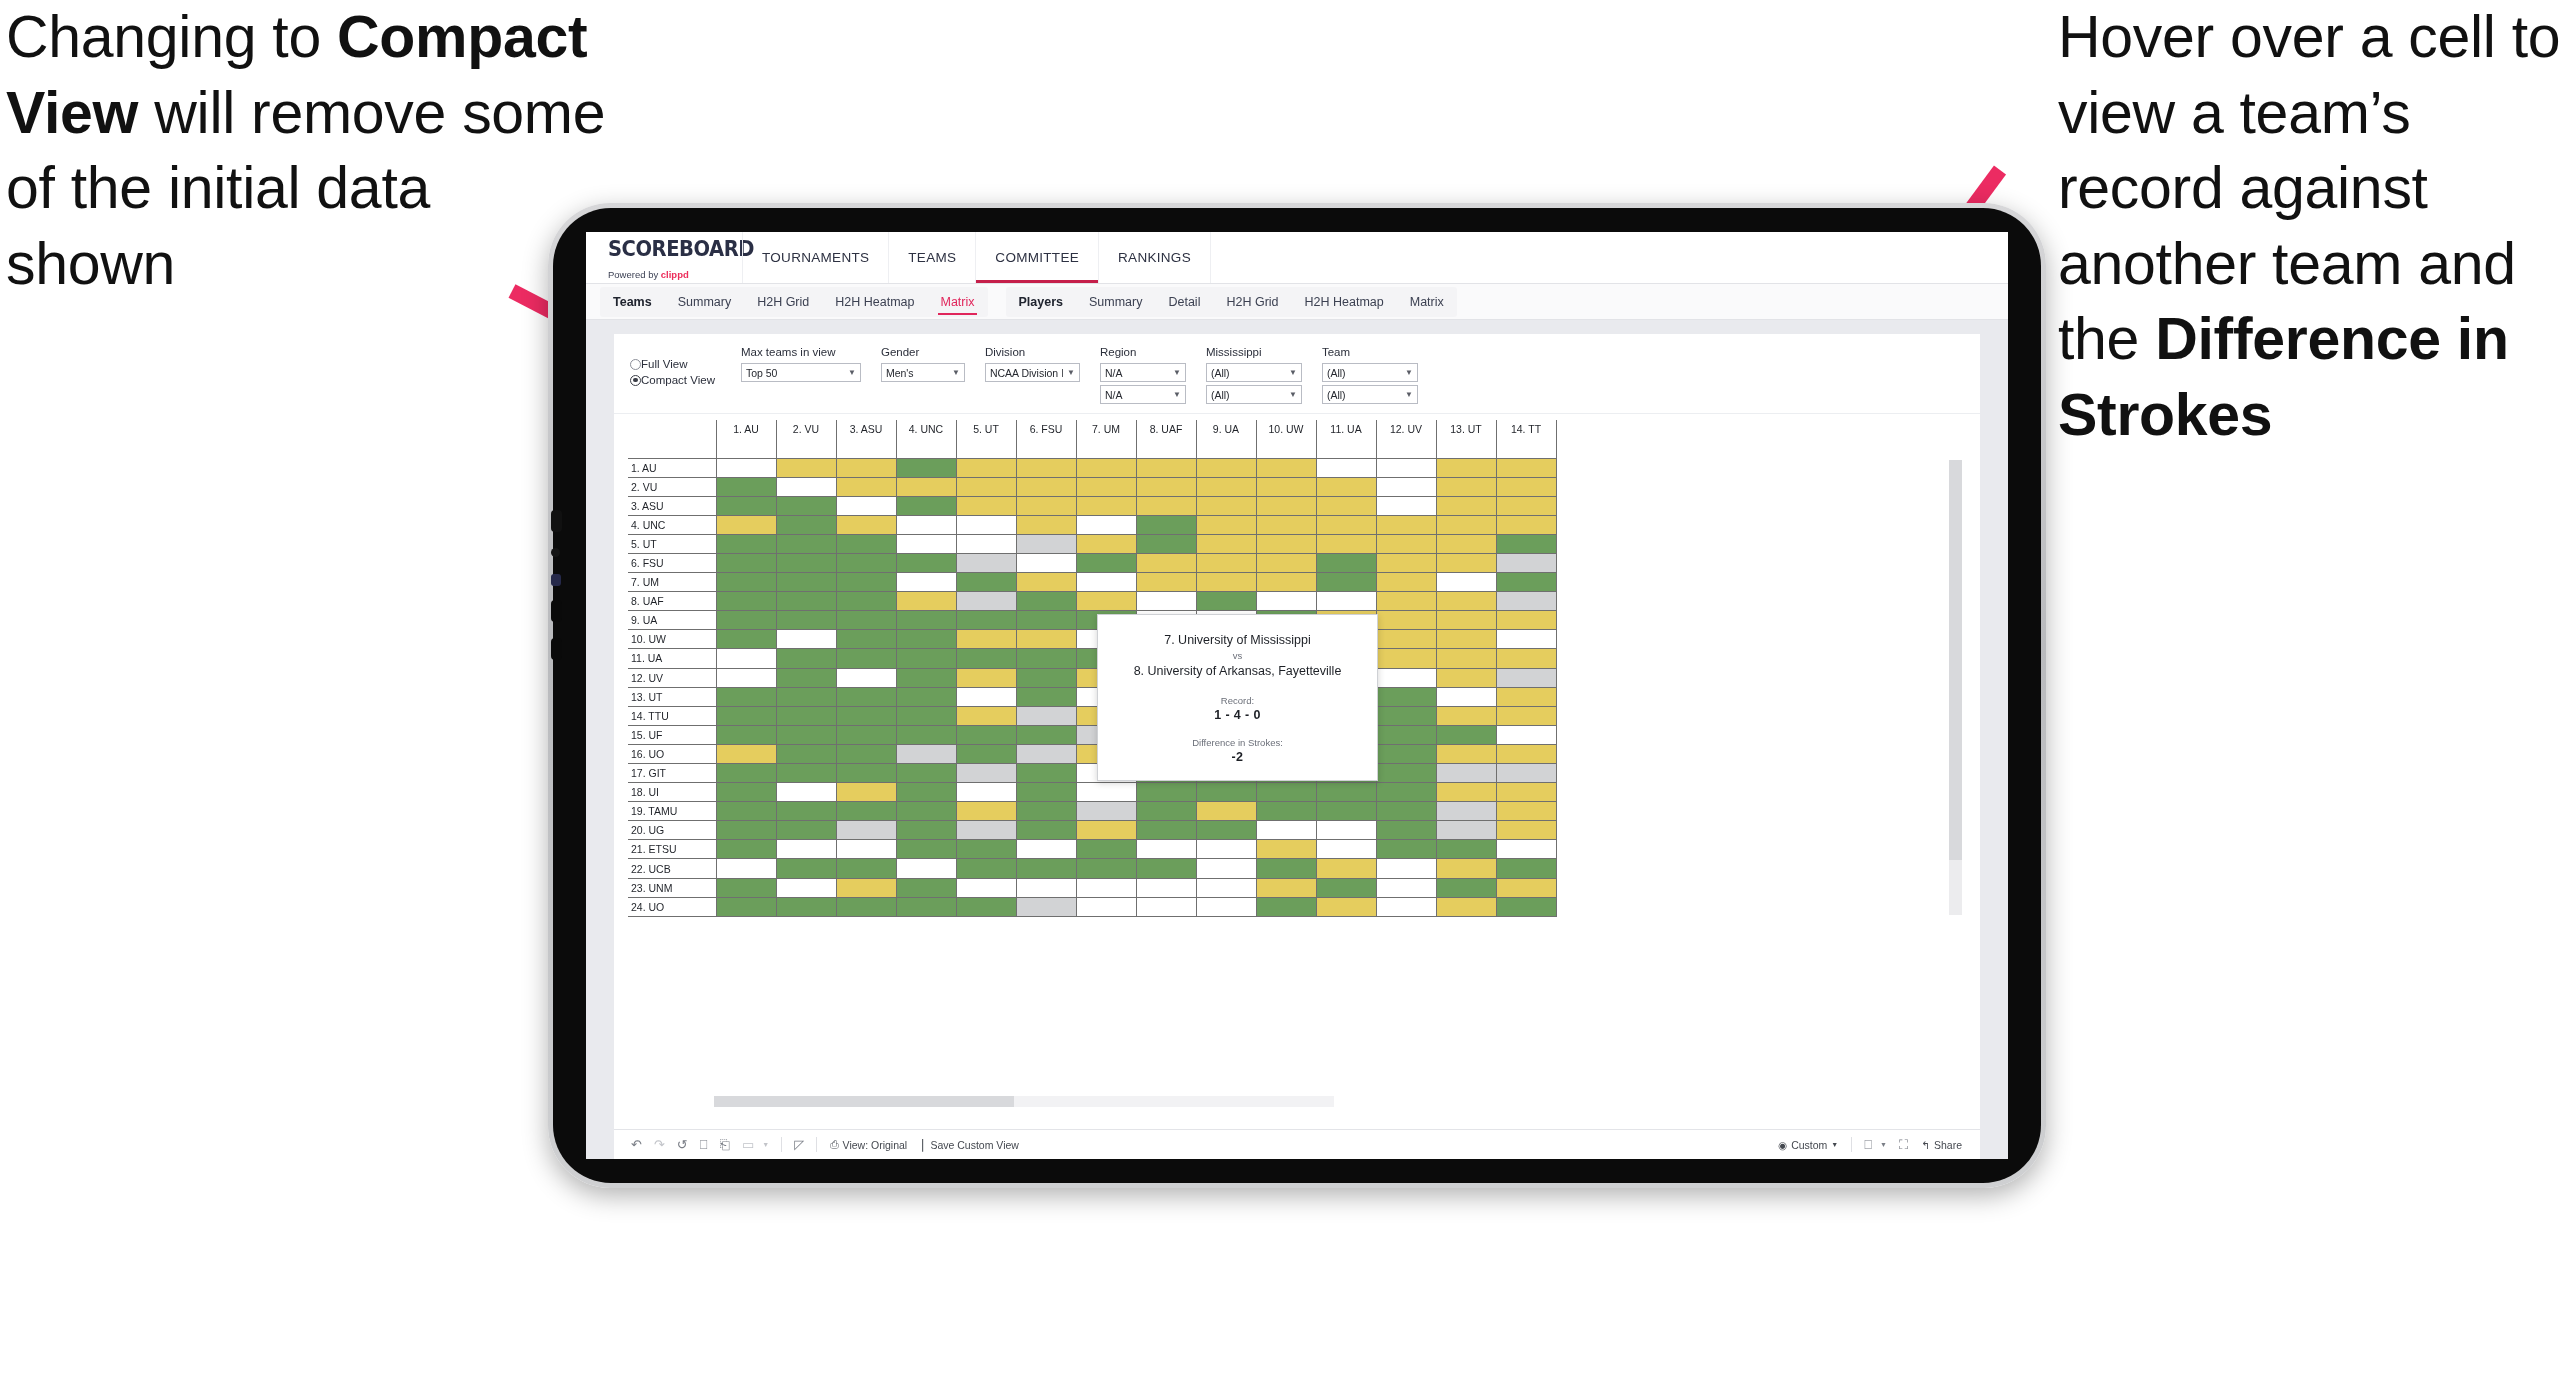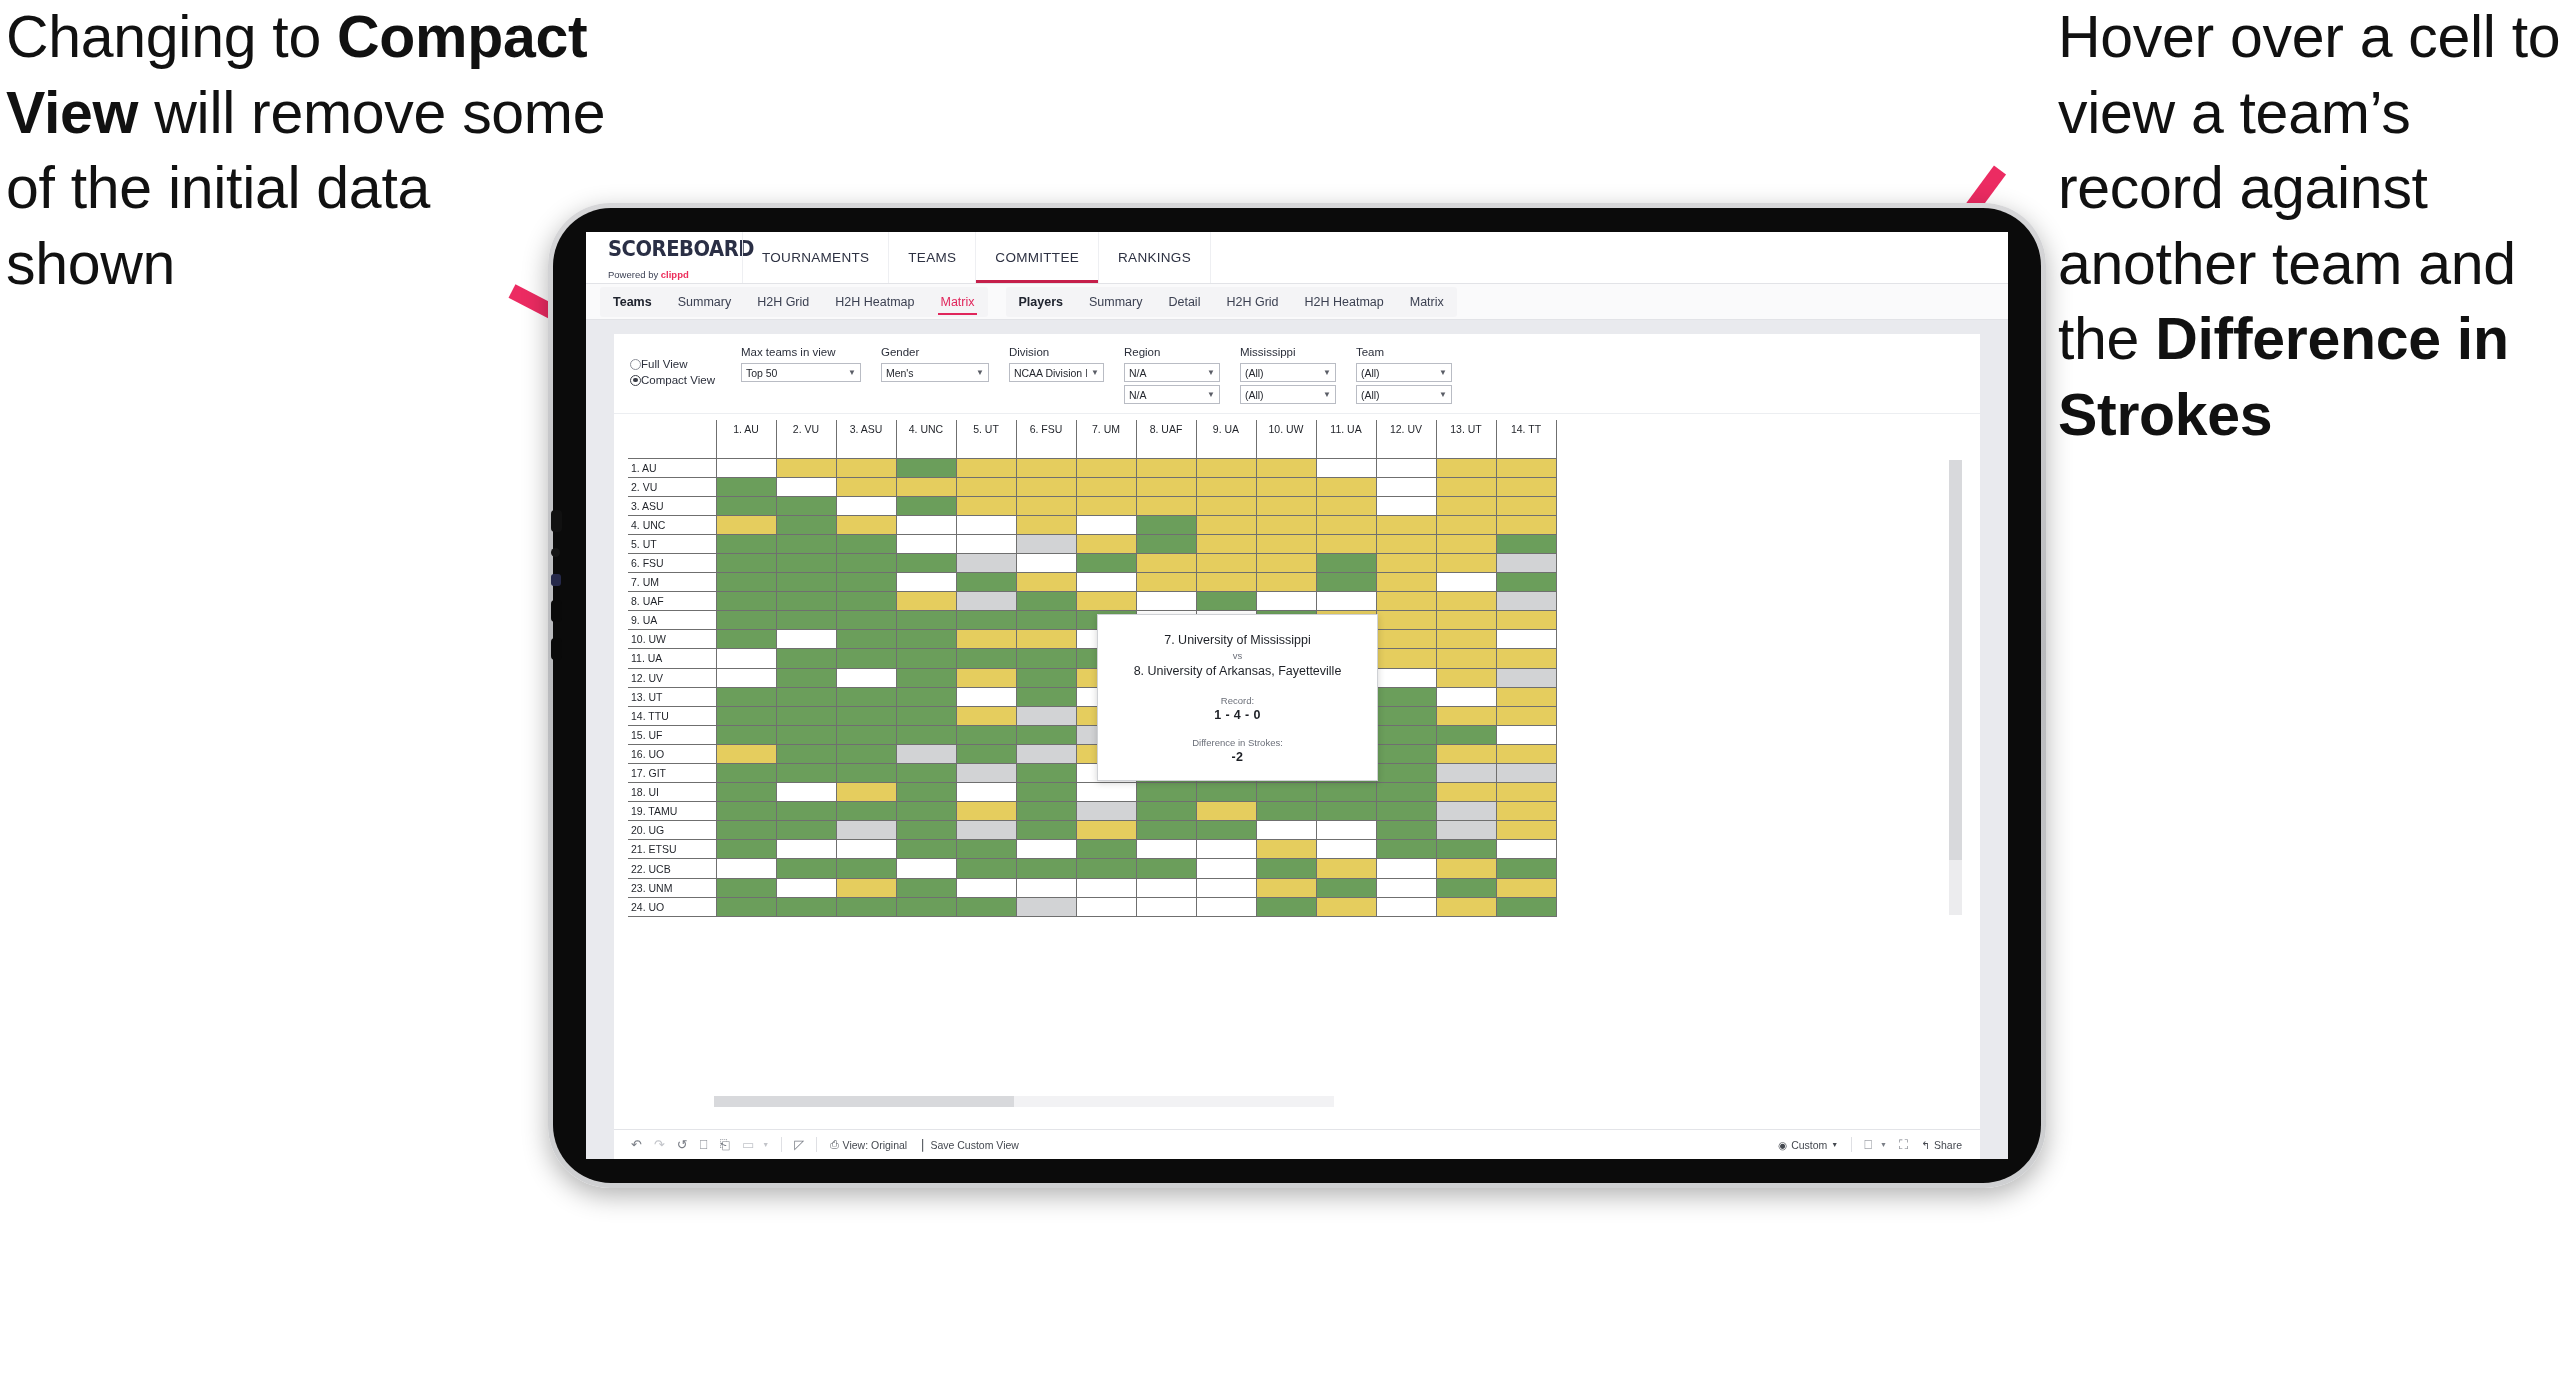--- a/index.html
+++ b/index.html
@@ -124,23 +124,23 @@
   .fgroup { display: flex; flex-direction: column; gap: 3px; }
   .flabel { font-size: 11.5px; color: #2b2f3b; margin-bottom: 2px; }
   .fsel {
     height: 19px; border: 1px solid #b9bcc4; background: #fff;
     font-size: 10.5px; color: #25282f; display: flex; align-items: center;
     padding: 0 4px; cursor: pointer; position: relative;
   }
   .fsel .cap { flex: 1; white-space: nowrap; overflow: hidden; }
   .fsel .arw { font-size: 8px; color: #5a5d66; margin-left: 4px; }
   .w-top50 { width: 120px; }
-  .w-gender { width: 108px; }
+  .w-gender { width: 84px; }
   .w-div { width: 95px; }
-  .w-region { width: 96px; }
+  .w-region { width: 86px; }
   .w-conf { width: 96px; }
   .w-team { width: 96px; }
 
   
   .matrix-wrap { flex: 1; position: relative; padding: 6px 0 0 14px; overflow: hidden; }
   table.mx { border-collapse: collapse; table-layout: fixed; }
   table.mx th, table.mx td { border: 1px solid #6f6f6f; }
   .corner { width: 88px; border-left: none !important; border-top: none !important; border-bottom: none!important; }
   th.ch {
     width: 60px; height: 38px; font-size: 10.5px; font-weight: 400; color: #1f2228;

